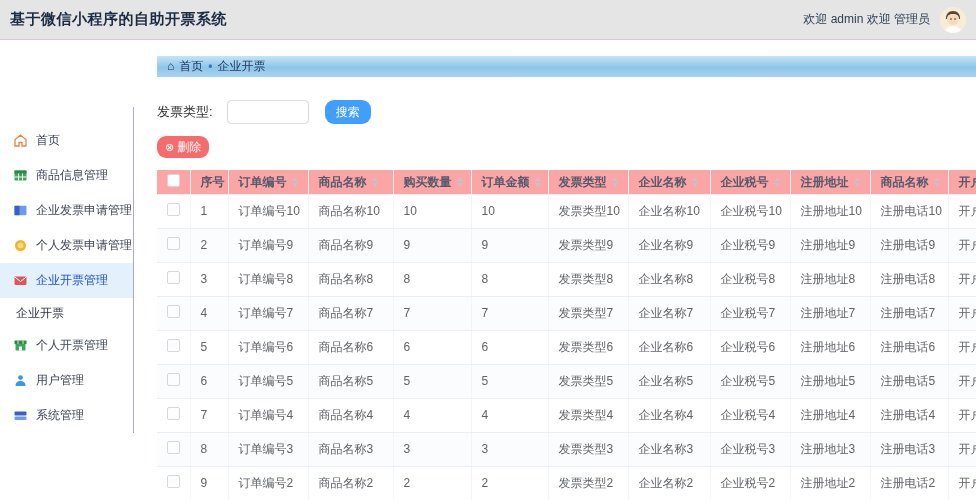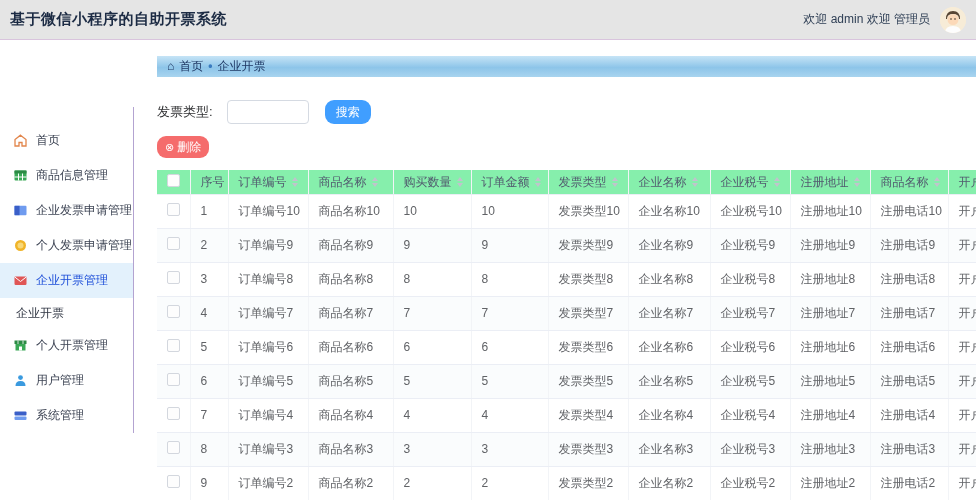--- a/index.html
+++ b/index.html
@@ -58,21 +58,21 @@
   }
   .btn-delete .del-icon { font-size:11px; line-height:1; }
   
   .table-wrap { margin-top:12px; width:900px; overflow:hidden; }
   table { border-collapse:collapse; table-layout:fixed; width:871px; }
   th,td {
     font-size:12px; text-align:left; padding:0 0 0 10px;
     border-bottom:1px solid #ebeef5; border-right:1px solid #f2f4f7;
     overflow:hidden; white-space:nowrap;
   }
-  th { height:24px; background:#86efac; color:#515a6e; font-weight:normal; }
+  th { height:24px; background:#fca5a5; color:#515a6e; font-weight:bold; }
   td { height:34px; color:#606266; }
   tr.even td { background:#fafcfd; }
   .sort-caret-wrap { display:inline-flex; flex-direction:column; vertical-align:middle; margin-left:5px; gap:2px; }
   .caret-up { width:0; height:0; border-left:3.5px solid transparent; border-right:3.5px solid transparent; border-bottom:4px solid #c0c4cc; }
   .caret-down { width:0; height:0; border-left:3.5px solid transparent; border-right:3.5px solid transparent; border-top:4px solid #c0c4cc; }
   .checkbox {
     width:13px; height:13px; border:1px solid #d3d7de; border-radius:2px;
     background:#fdfdfd; display:inline-block; cursor:pointer;
   }
 </style>

